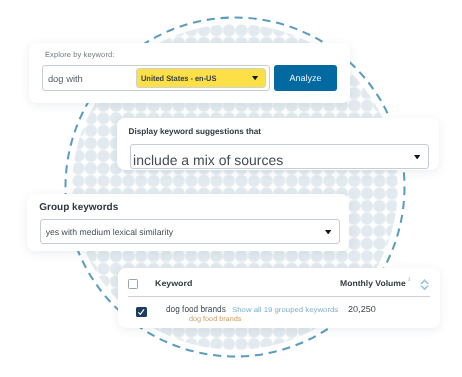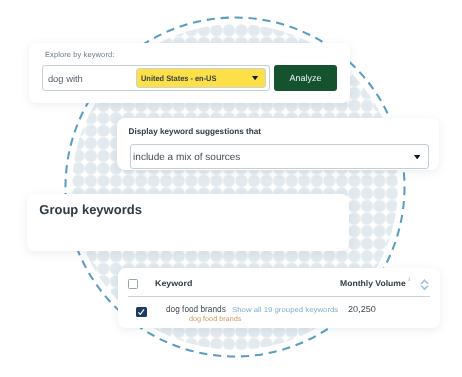--- a/index.html
+++ b/index.html
@@ -18,46 +18,46 @@
         box-shadow:0 2px 10px rgba(50,80,110,.10);}
 
   .card1{left:29px;top:42.8px;width:320.5px;height:60px;}
   .card2{left:117px;top:118px;width:322px;height:52px;}
   .card3{left:27px;top:194px;width:322px;height:57px;}
   .card4{left:118.2px;top:268.2px;width:321.6px;height:60px;}
 
   .field{position:absolute;border:1px solid #c6cdd2;border-radius:3px;background:#fff;box-sizing:border-box;}
   .field .txt{position:absolute;font-size:9px;color:#3a444c;}
 
-  .btn{position:absolute;background:#14532d;border-radius:3px;}
+  .btn{position:absolute;background:#0369a1;border-radius:3px;}
   .btn .t{position:absolute;left:0;right:0;text-align:center;font-size:9px;color:#e8f4fb;}
 
   .caret{position:absolute;line-height:0;}
   .caret svg{display:block;}
 
   
   .c1-label{position:absolute;left:16px;top:7px;font-size:7.5px;color:#6e7b85;letter-spacing:.1px;}
   .c1-keyword{left:13px;top:22px;width:228px;height:26px;}
   .c1-keyword .txt{left:4.9px;top:6.8px;font-size:9.4px;color:#555f67;}
   .c1-country{left:106.5px;top:25px;width:130px;height:20px;background:#fde047;border-color:#ccd3d7;}
   .c1-country .txt{left:4.4px;top:5.2px;font-size:7.9px;color:#3a434b;font-weight:bold;
      transform:scaleX(.94);transform-origin:left center;}
   .c1-country .caret{right:6px;top:7.6px;}
   .c1-country .caret svg{width:6.2px;height:4.4px;}
   .c1-analyze{left:245px;top:22.5px;width:63px;height:25.5px;}
   .c1-analyze .t{top:8px;}
 
   
   .c2-label{position:absolute;left:11.6px;top:8.5px;font-size:8.2px;color:#2e3a44;font-weight:bold;}
   .c2-select{left:12.5px;top:25.5px;width:299px;height:25px;}
-  .c2-select .txt{left:2.6px;top:7px;font-size:10px;color:#434c54;}
+  .c2-select .txt{left:2.6px;top:7px;font-size:14px;color:#434c54;}
   .c2-select .caret{right:7.2px;top:10px;}
 
   
-  .c3-label{position:absolute;left:12.3px;top:8.4px;font-size:13px;color:#2e3a44;font-weight:bold;}
+  .c3-label{position:absolute;left:12.3px;top:8.4px;font-size:10px;color:#2e3a44;font-weight:bold;}
   .c3-select{left:12.5px;top:24.5px;width:300px;height:25.5px;}
   .c3-select .txt{left:5.2px;top:7.2px;font-size:8.7px;color:#434c54;}
   .c3-select .caret{right:7.2px;top:10.3px;}
 
   
   .thead{position:absolute;left:0;top:0;right:0;height:28px;}
   .thline{position:absolute;left:9.6px;top:27.5px;width:302.5px;height:1px;background:#ccd2d7;}
   .cb{position:absolute;box-sizing:border-box;border:1px solid #98a2ab;border-radius:1.5px;background:#fff;}
   .cb-empty{left:9.7px;top:10.4px;width:10.2px;height:10.1px;}
   .cb-checked{left:9.9px;top:11px;width:10.5px;height:10.3px;border:none;border-radius:1.5px;background:#1b3c5e;}
@@ -109,20 +109,28 @@
       <span class="caret">
           <svg viewBox="0 0 6.4 4.5" width="6.4" height="4.5">
             <path d="M0 0 H6.4 L3.2 4.5 Z" fill="#14181c"></path>
           </svg>
         </span>
     </div>
   </div>
 
   <div class="card card3">
     <div class="c3-label">Group keywords</div>
+    <div class="field c3-select">
+      <span class="txt">yes with medium lexical similarity</span>
+      <span class="caret">
+          <svg viewBox="0 0 6.4 4.5" width="6.4" height="4.5">
+            <path d="M0 0 H6.4 L3.2 4.5 Z" fill="#14181c"></path>
+          </svg>
+        </span>
+    </div>
   </div>
 
   <div class="card card4">
     <div class="thead">
       <span class="cb cb-empty"></span>
       <span class="th-kw">Keyword</span>
       <span class="th-vol">Monthly Volume</span>
       <span class="info-i">i</span>
       <span class="sort-ico">
         <svg viewBox="0 0 9.2 11.6" width="9.2" height="11.6">

